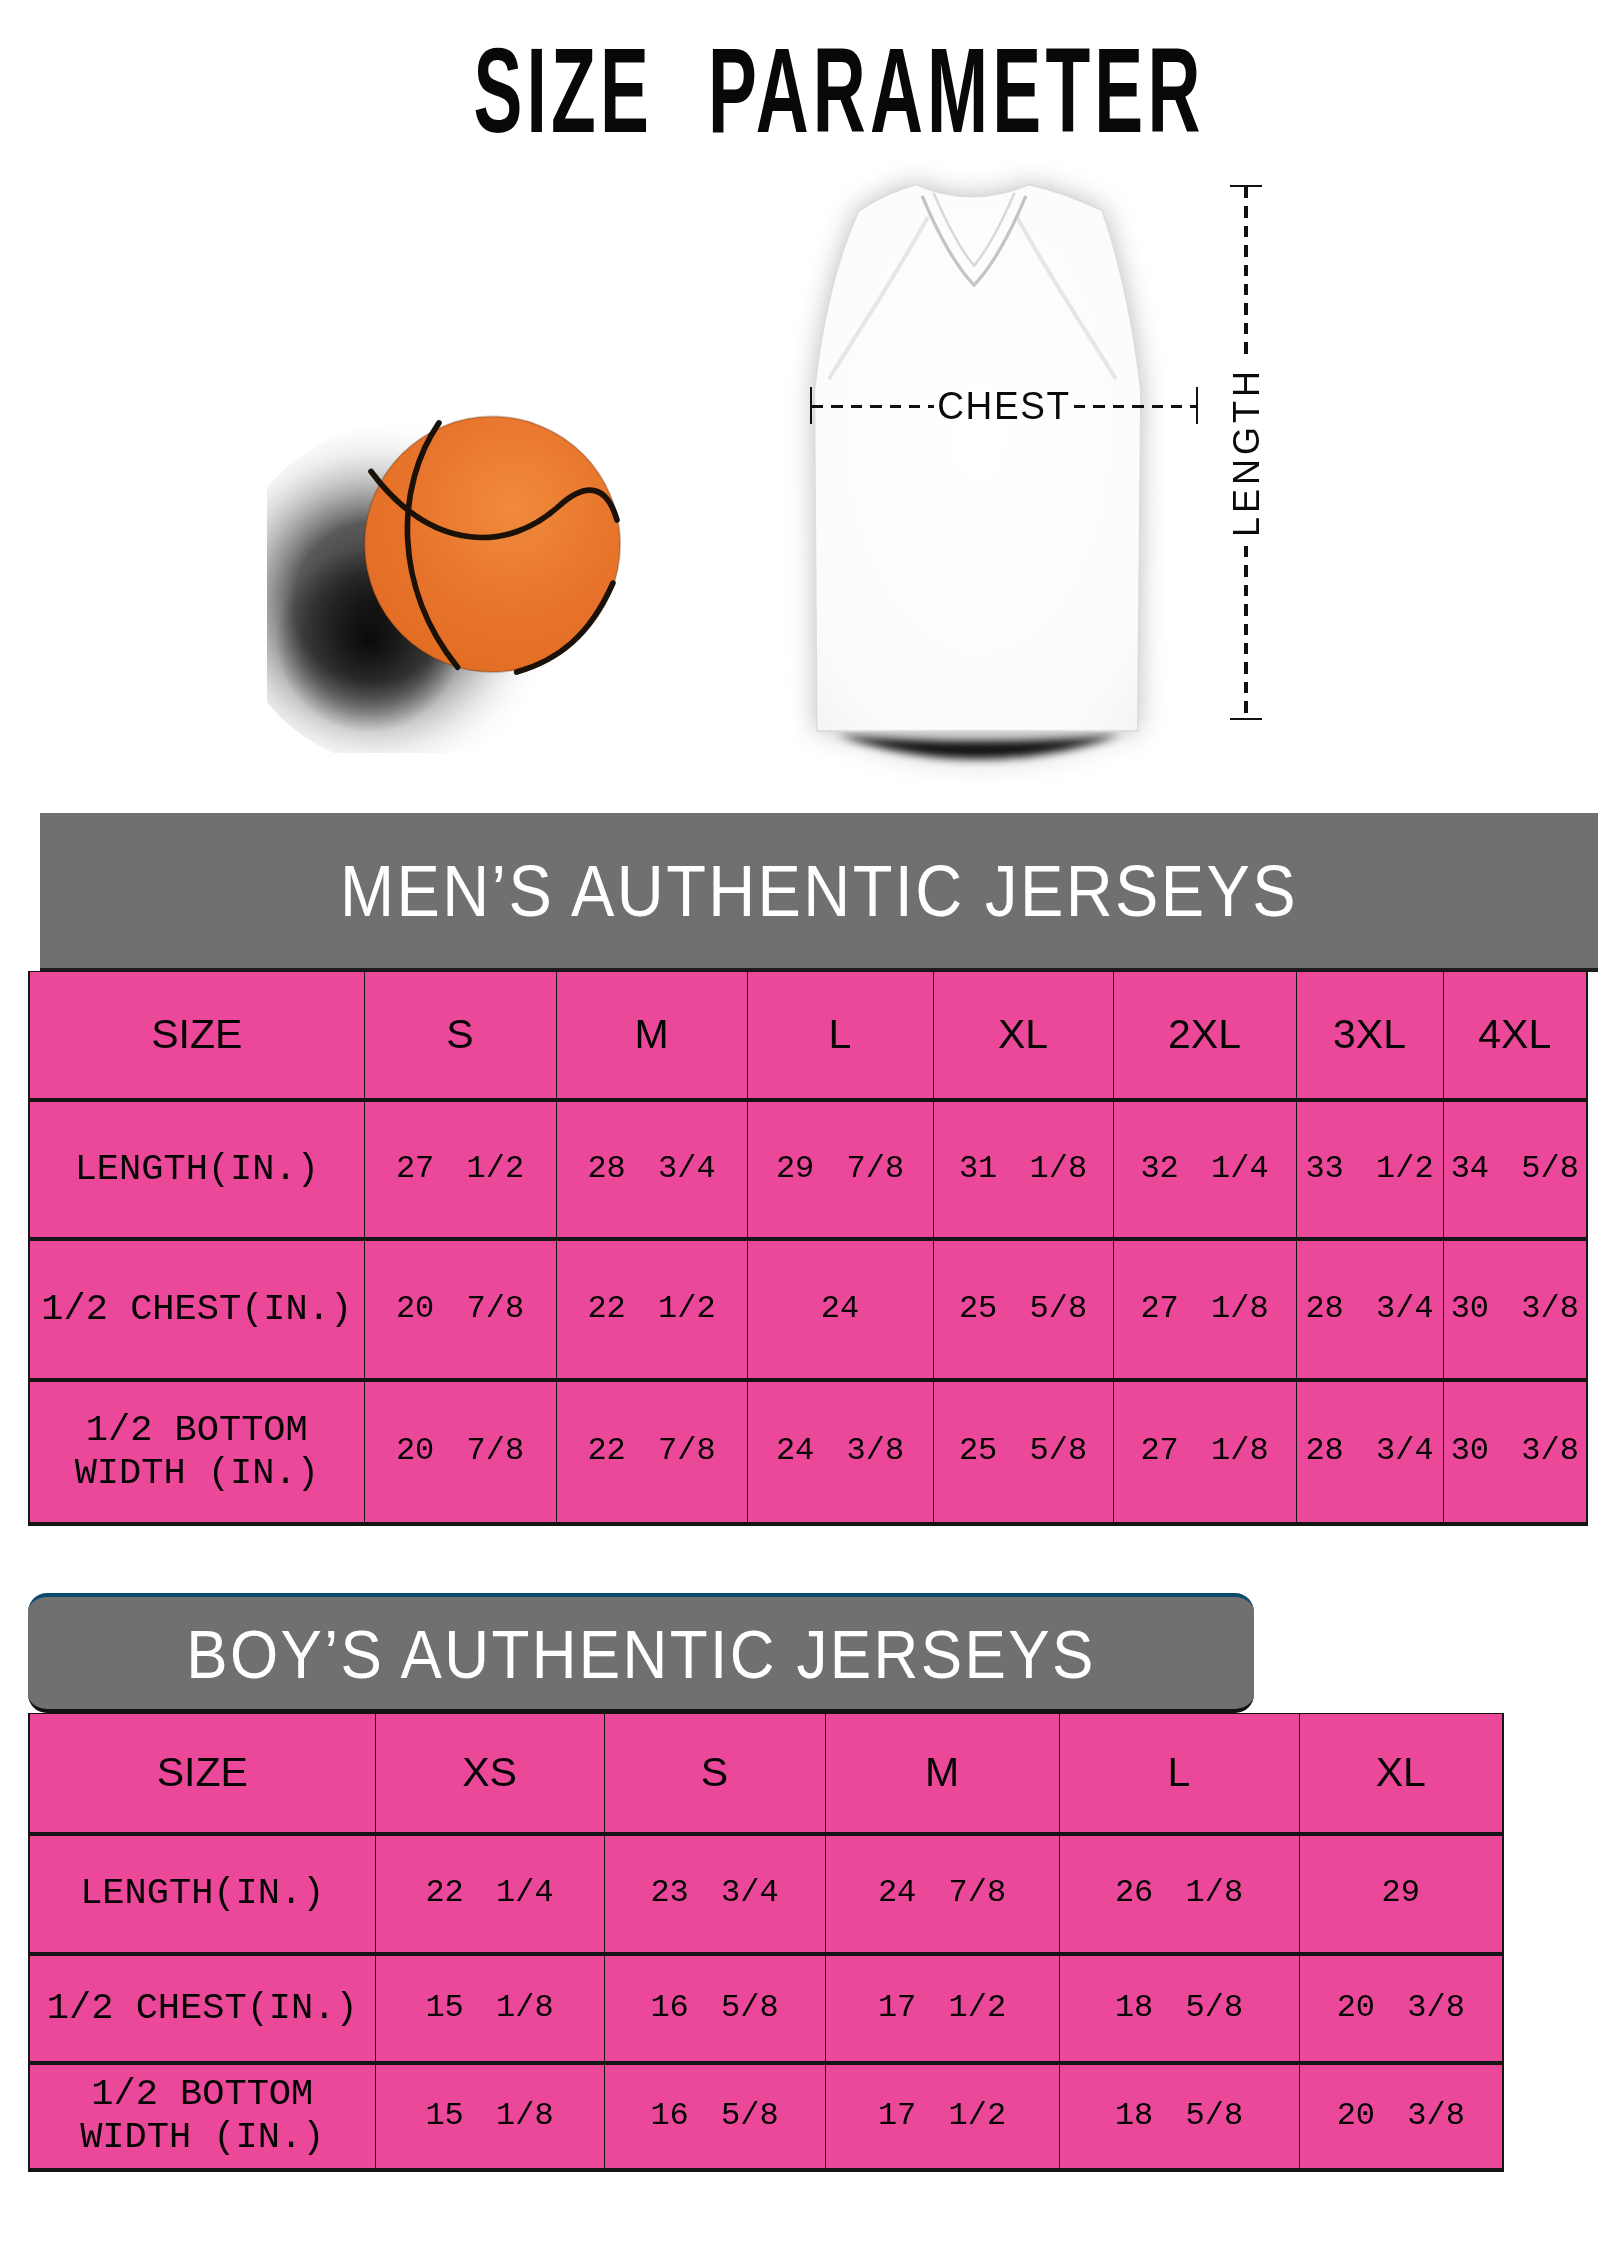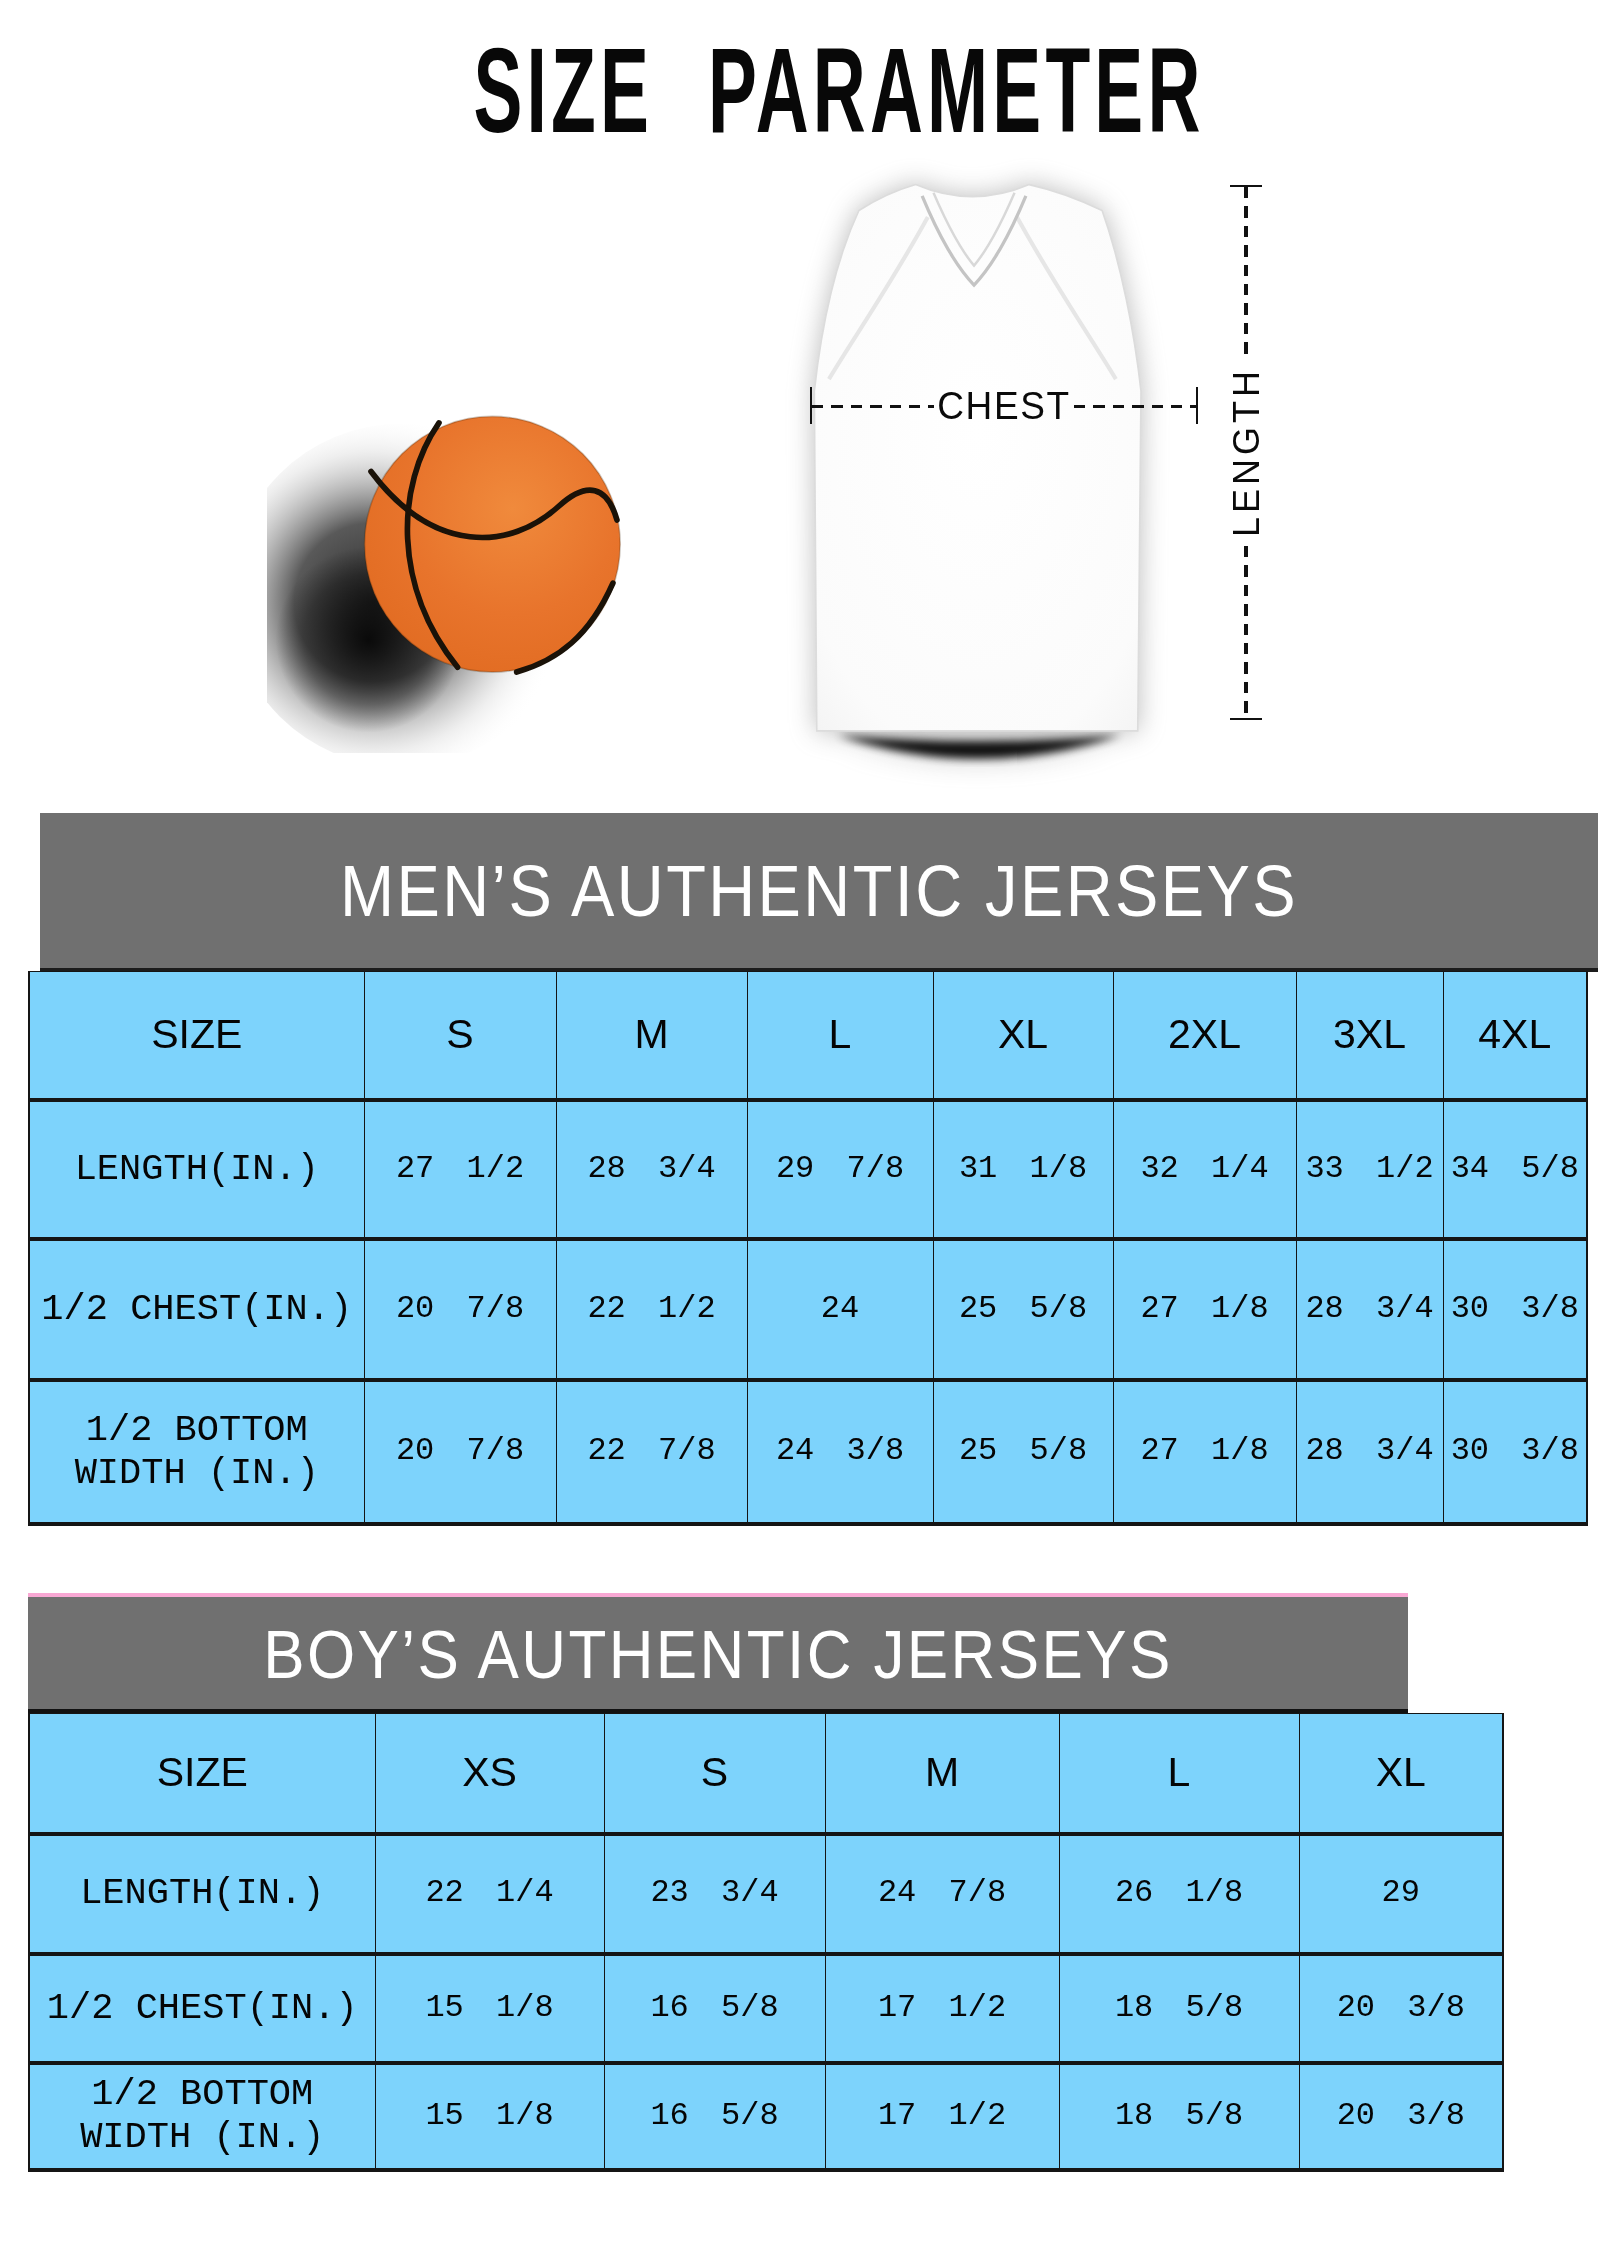--- a/index.html
+++ b/index.html
@@ -36,28 +36,28 @@
   .length-text{
     writing-mode:vertical-rl;transform:rotate(180deg) scaleX(1.05);
     font-size:36px;letter-spacing:4px;padding:8px 0;white-space:nowrap;
   }
   
   .banner{
     position:absolute;background:#707070;color:#ffffff;
     display:flex;align-items:center;justify-content:center;box-sizing:border-box;
   }
   .banner-mens{left:40px;top:813px;width:1558px;height:159px;border-bottom:4.9px solid #1c1c1c;}
-  .banner-boys{left:28px;top:1593px;width:1380px;height:120px;
-    border-top:4px solid #f9a8d4;border-bottom:4px solid #111;}
+  .banner-boys{left:28px;top:1593px;width:1226px;height:120px;
+    border-top:4px solid #0c4a6e;border-bottom:4px solid #111;border-radius:19px;}
   .banner-text{font-size:65px;font-weight:400;letter-spacing:2.4px;transform:scaleY(1.12);white-space:nowrap;}
   .banner-boys .banner-text{font-size:62px;}
   
   table.size-table{
     position:absolute;border-collapse:collapse;table-layout:fixed;
-    background:#7dd3fc;border:2.4px solid #151515;border-top:0;border-bottom:4px solid #151515;padding-left:48px;
+    background:#ec4899;border:2.4px solid #151515;border-top:0;border-bottom:4px solid #151515;padding-left:48px;
   }
   .tbl-mens{left:28px;top:971px;width:1558px;}
   .tbl-boys{left:28px;top:1713px;width:1475px;}
   .size-table td{
     border:1.6px solid #151515;text-align:center;vertical-align:middle;
     font-size:32px;color:#050505;padding:0;word-spacing:13px;line-height:1.15;
   }
   .size-table tr.data-row td{border-top:4px solid #151515;font-family:Liberation Mono, monospace;}
   .size-table td.hdr{font-size:41px;word-spacing:normal;}
   .size-table td.lbl{font-size:37px;word-spacing:normal;}

